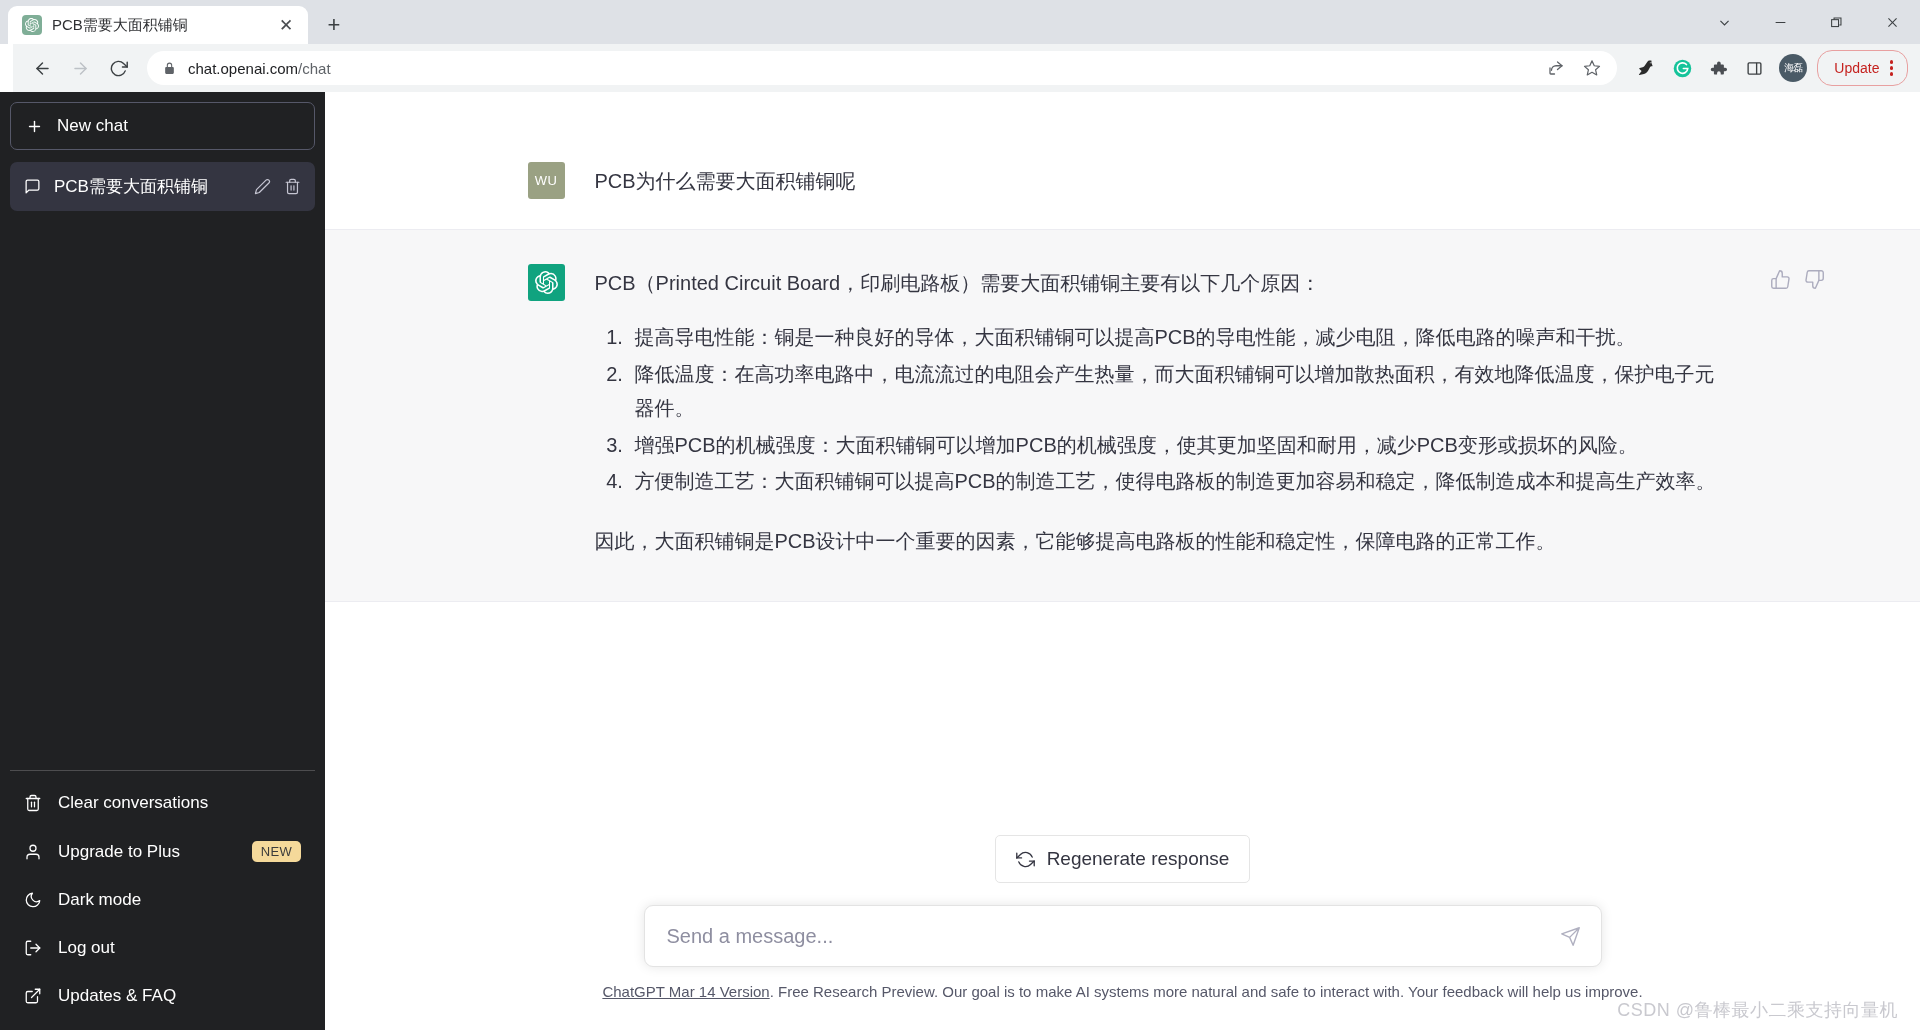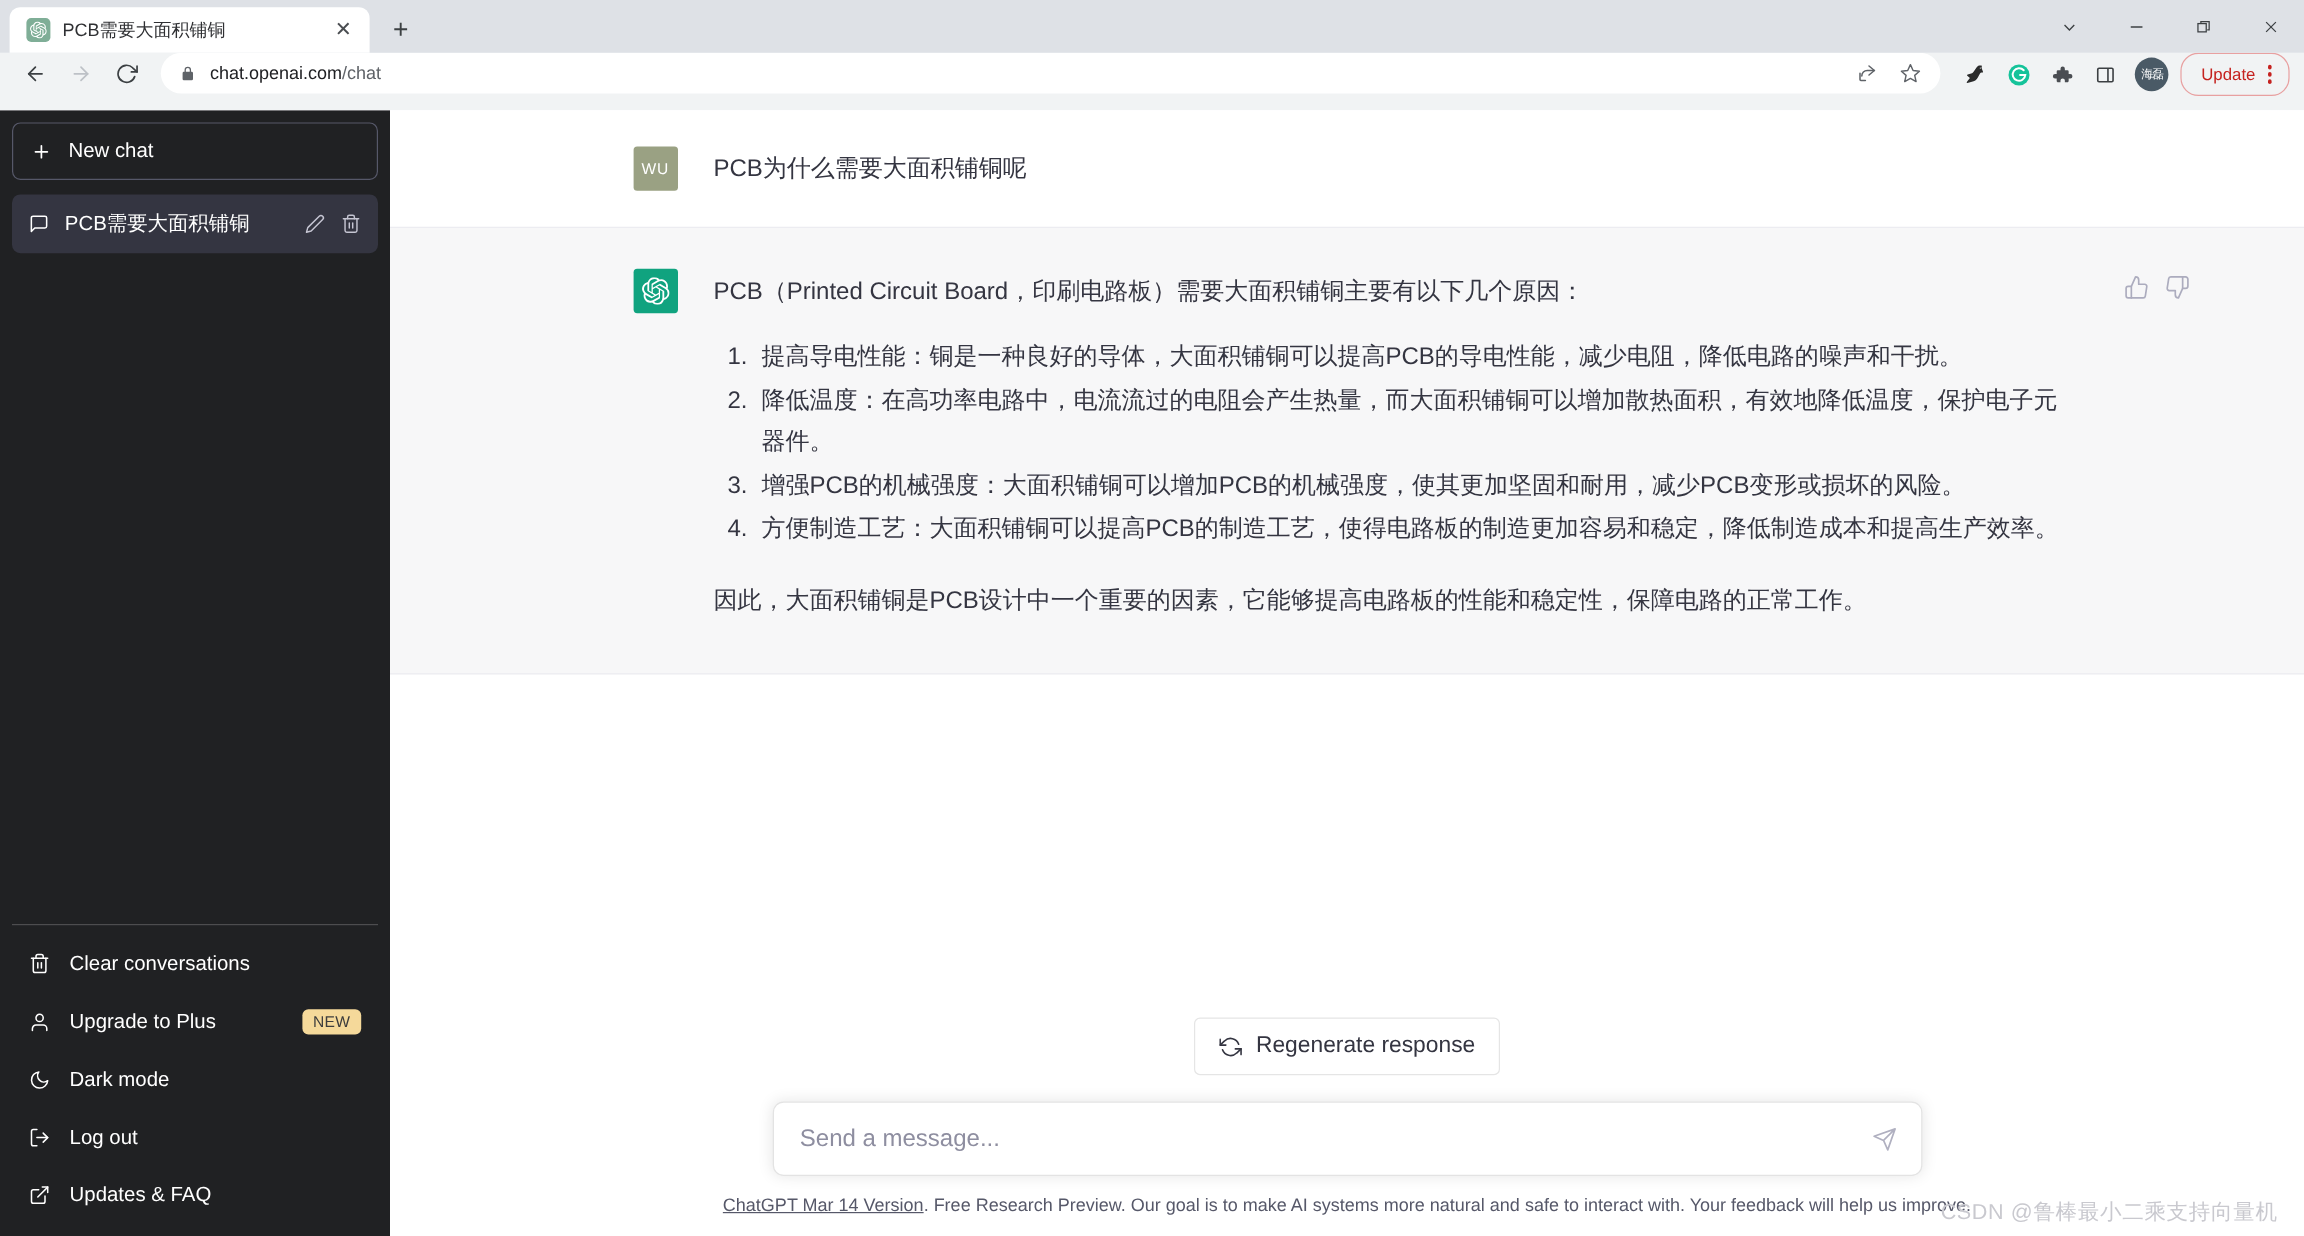--- a/index.html
+++ b/index.html
@@ -41,22 +41,22 @@
   }
   .wincontrols {
     position: absolute; right: 0; top: 0; height: 44px; display: flex; align-items: center;
   }
   .wc-btn {
     width: 56px; height: 44px; display: flex; align-items: center; justify-content: center;
     color: #3c4043;
   }
 
   .toolbar {
-    height: 48px; background: #f1f3f4; display: flex; align-items: flex-start;
-    padding: 0 12px; gap: 4px; flex: 0 0 48px;
+    height: 48px; background: #f1f3f4; display: flex; align-items: center;
+    padding: 0 12px; gap: 4px; flex: 0 0 48px; margin-left: 13px;
   }
   .tb-icon {
     width: 34px; height: 34px; border-radius: 50%;
     display: flex; align-items: center; justify-content: center; color: #5f6368;
     flex: 0 0 34px;
   }
   .omnibox {
     flex: 1; height: 34px; background: #ffffff; border-radius: 17px;
     display: flex; align-items: center; padding: 0 8px 0 16px; margin: 0 8px;
     gap: 12px; min-width: 0;
@@ -107,21 +107,21 @@
     display: flex; align-items: center; gap: 16px;
     padding: 14px 14px; border-radius: 7px; font-size: 17px; color: #ffffff;
   }
   .badge-new {
     margin-left: auto; background: #f5d99a; color: #3c3c3c; font-size: 13px;
     padding: 3px 9px; border-radius: 5px; letter-spacing: .3px;
   }
 
   
   .main { flex: 1; display: flex; flex-direction: column; min-width: 0; position: relative; background: #fff; }
-  .thread { flex: 1; overflow: hidden; }
+  .thread { flex: 1; overflow: hidden; margin-top: 40px; }
 
   .msg { width: 100%; display: flex; justify-content: center; }
   .msg.user { background: #ffffff; }
   .msg.assistant { background: #f7f7f8; border-top: 1px solid #ececf1; border-bottom: 1px solid #ececf1; }
   .msg-inner {
     width: 1210px; display: flex; gap: 30px; padding: 30px 0 30px 10px; position: relative;
   }
   .msg.assistant .msg-inner { padding: 34px 0 42px 10px; }
 
   .av {
@@ -137,21 +137,21 @@
   .msg-body ol li { margin-bottom: 2px; padding-left: 6px; }
   .msg-body .closing { margin-top: 26px; }
 
   .rate {
     position: absolute; right: -100px; top: 36px; display: flex; gap: 8px; color: #acacbe;
   }
   .rate-btn { width: 26px; height: 26px; display: flex; align-items: center; justify-content: center; }
 
   
   .composer-zone {
-    position: absolute; left: 0; right: 0; bottom: 3px;
+    position: absolute; left: 0; right: 0; bottom: 16px;
     display: flex; flex-direction: column; align-items: center;
     padding-bottom: 14px; background: #fff;
   }
   .regen {
     display: flex; align-items: center; gap: 12px;
     border: 1px solid #e5e5e5; background: #fff; border-radius: 5px;
     padding: 12px 20px; font-size: 19px; color: #343541; margin-bottom: 22px;
   }
   .composer {
     width: 958px; height: 62px; background: #fff; border: 1px solid #e3e3e3;

